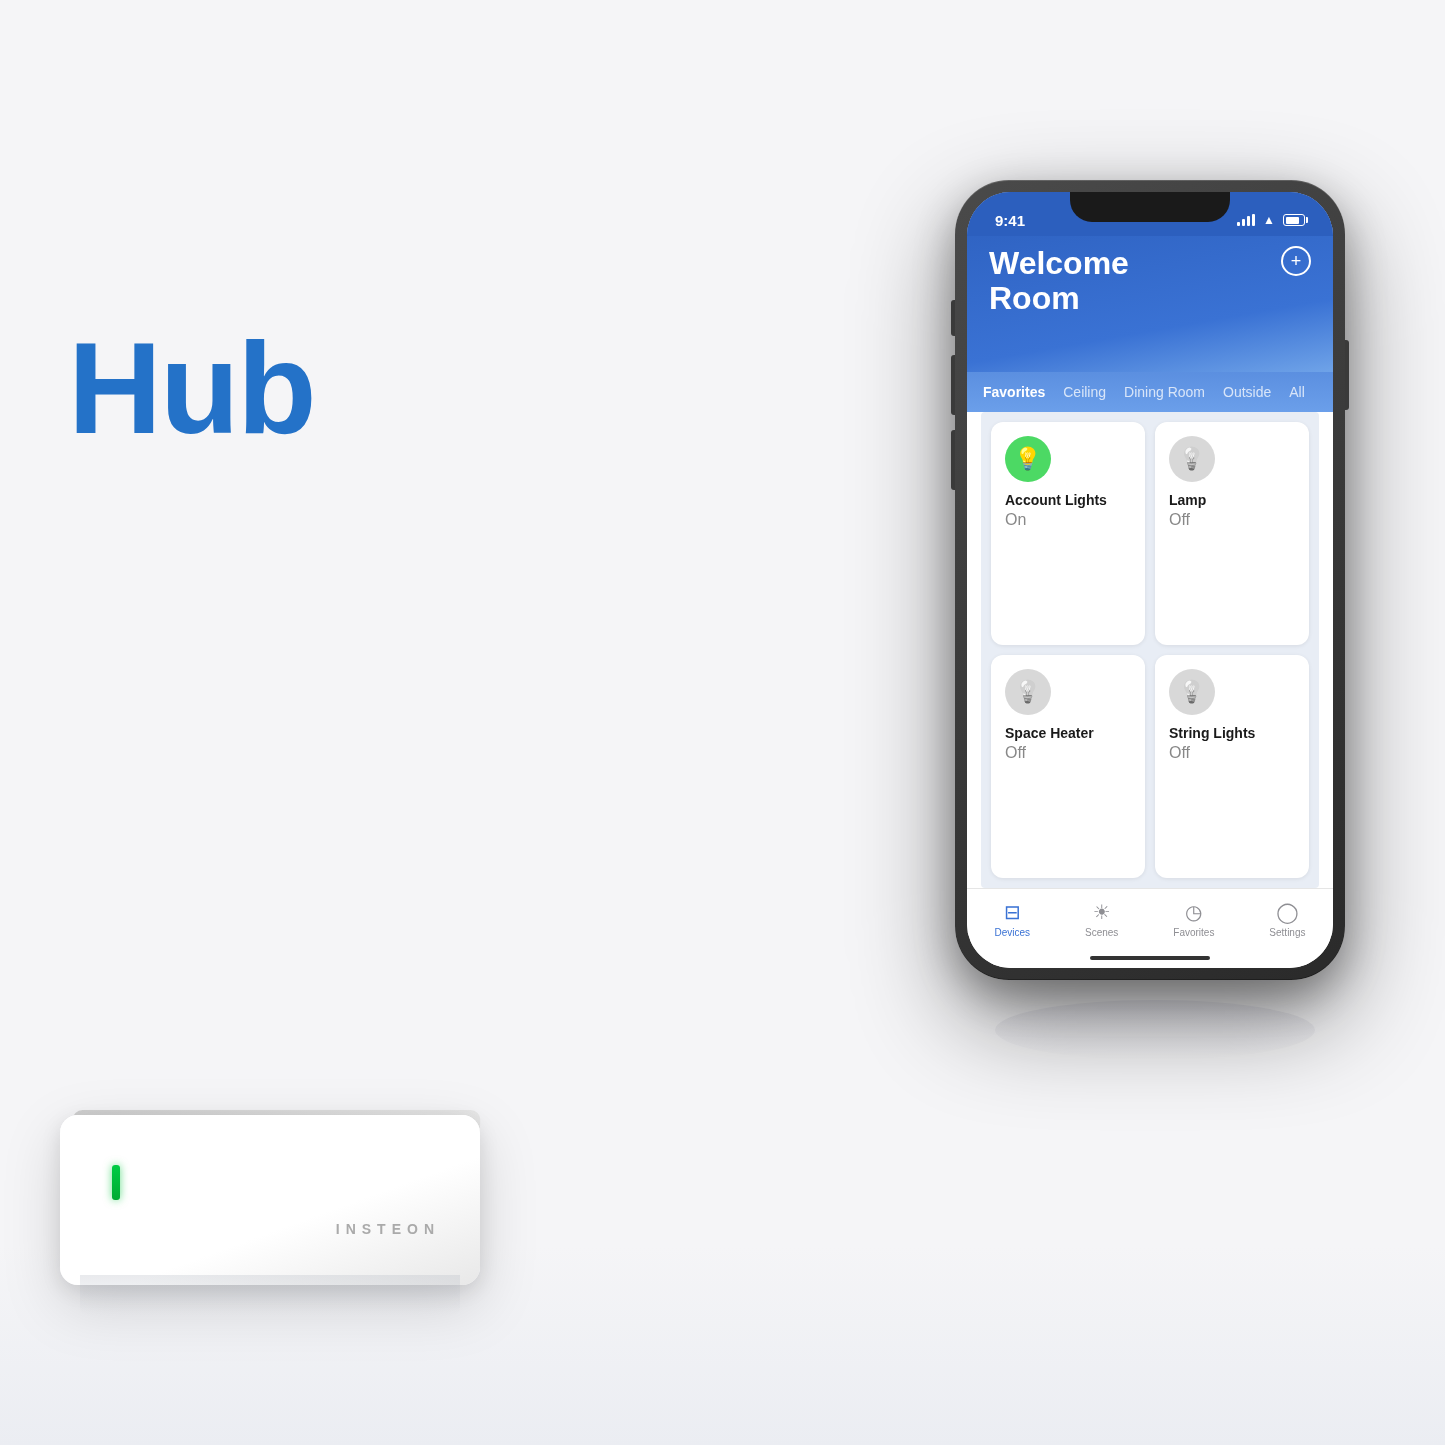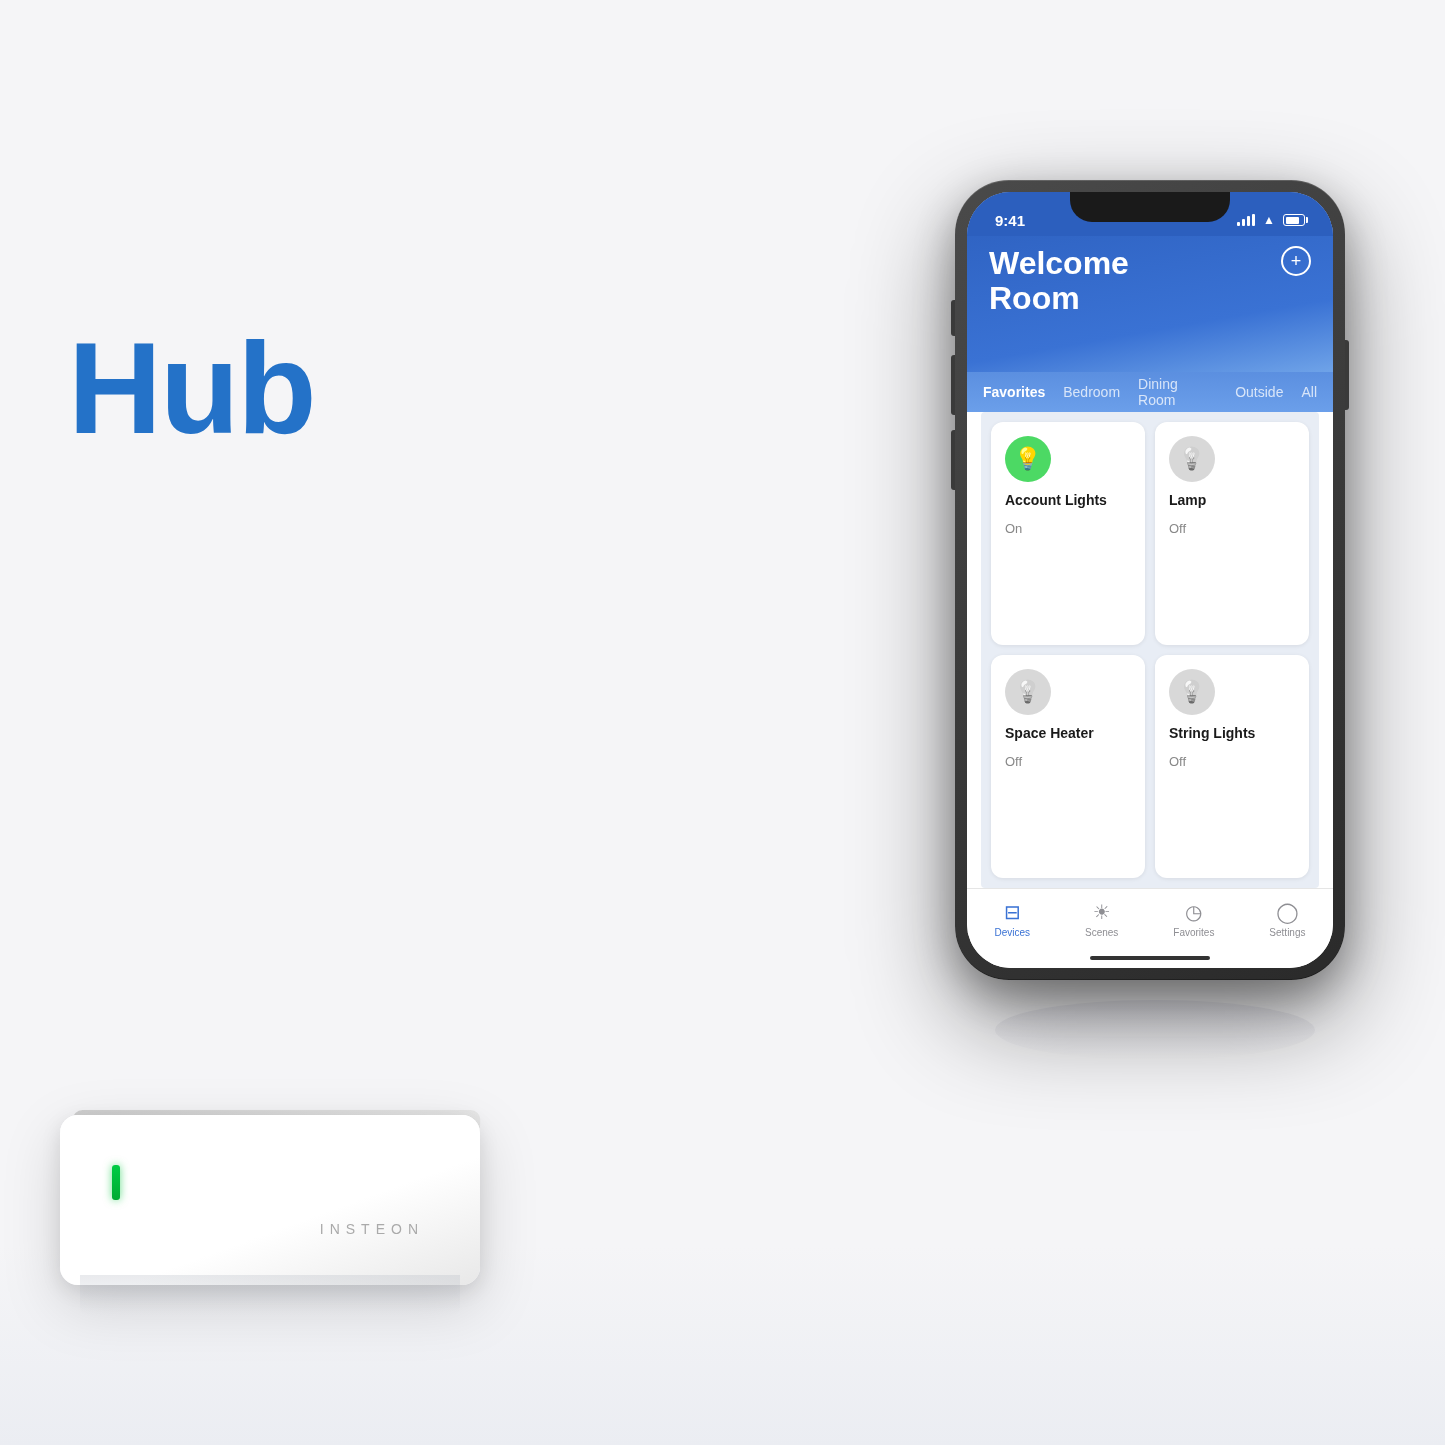--- a/index.html
+++ b/index.html
@@ -93,25 +93,25 @@
       width: 8px;
       height: 35px;
       background: linear-gradient(to bottom, #00cc44, #00aa33);
       border-radius: 3px;
       box-shadow: 0 0 8px rgba(0,200,60,0.6);
     }
 
     .hub-brand {
       position: absolute;
       bottom: 48px;
-      right: 56px;
+      right: 40px;
       font-size: 14px;
       letter-spacing: 6px;
       color: #aaa;
-      font-weight: 400;
+      font-weight: 700;
     }
 
     .hub-reflection {
       position: absolute;
       bottom: 0;
       left: 20px;
       width: 380px;
       height: 40px;
       background: linear-gradient(to bottom, rgba(180,185,195,0.3), transparent);
       border-radius: 0 0 8px 8px;
@@ -341,23 +341,23 @@
       font-size: 22px;
     }
 
     .device-name {
       font-size: 14px;
       font-weight: 600;
       color: #1a1a1a;
       line-height: 1.2;
     }
     .device-status {
-      font-size: 13px;
+      font-size: 16px;
       color: #888;
-      margin-top: 12px;
+      margin-top: 2px;
     }
 
     
     .bottom-nav {
       position: absolute;
       bottom: 0;
       left: 0;
       right: 0;
       height: 80px;
       background: white;
@@ -500,21 +500,21 @@
       <div class="app-header">
         <div class="app-title">
           <span>Welcome</span><br>
           <span>Room</span>
         </div>
         <div class="add-button">+</div>
       </div>
 
       <div class="tab-bar">
         <span class="tab-item active">Favorites</span>
-        <span class="tab-item">Bedroom</span>
+        <span class="tab-item">Ceiling</span>
         <span class="tab-item">Dining Room</span>
         <span class="tab-item">Outside</span>
         <span class="tab-item">All</span>
       </div>
 
       <div class="device-grid">
 
         <div class="device-card">
           <div class="device-icon-circle on">
             <span class="bulb-icon">💡</span>

